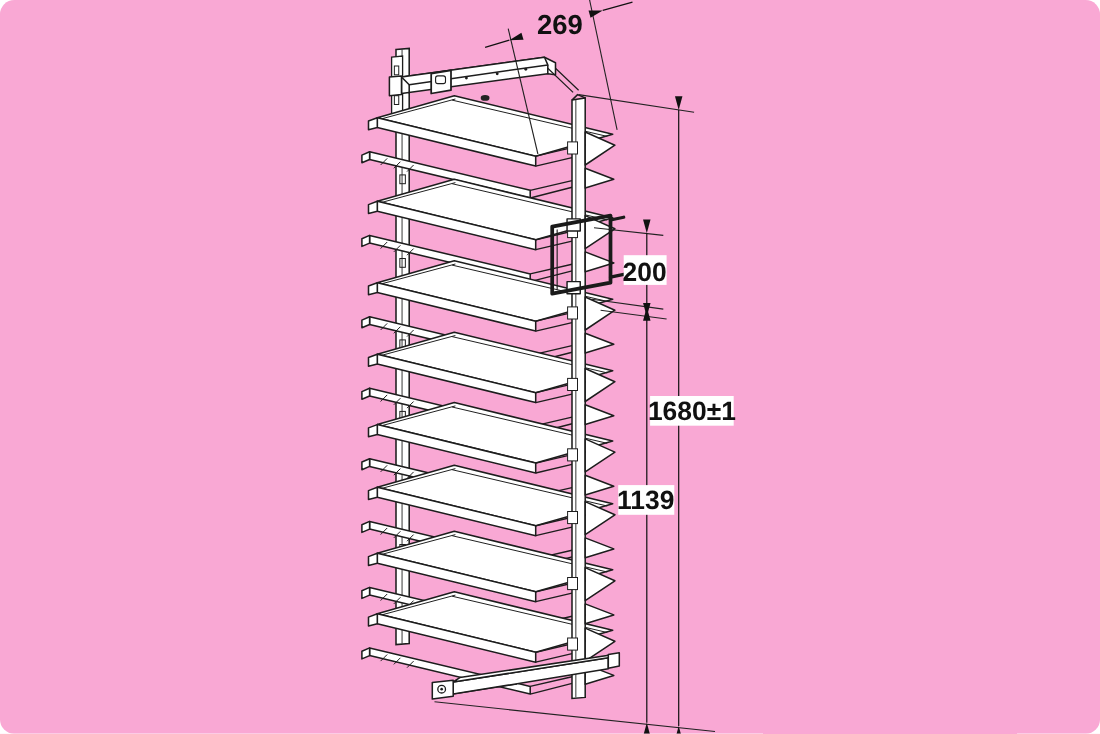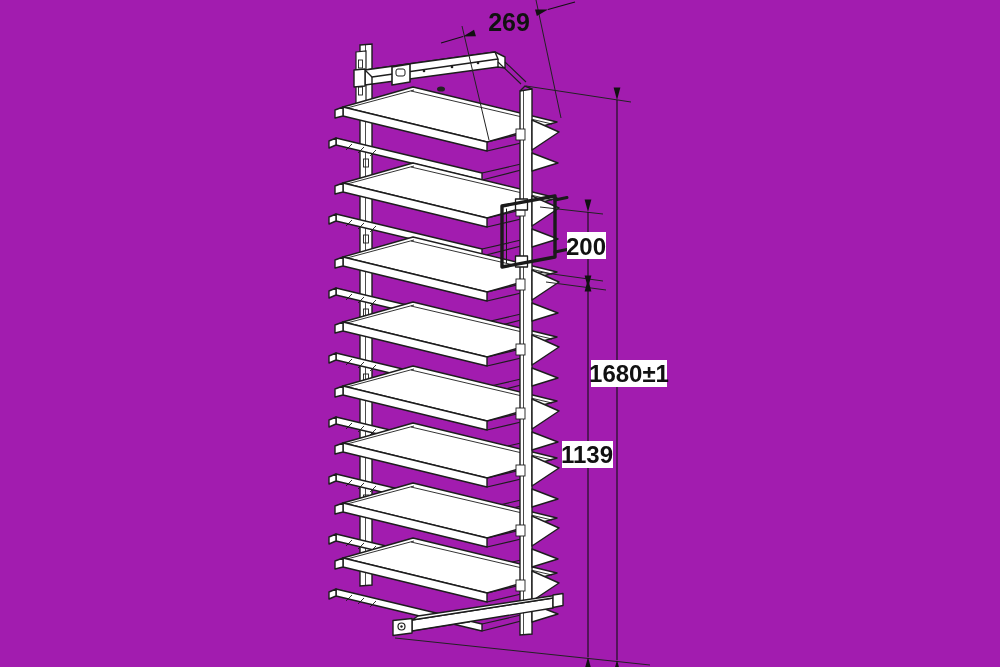--- a/index.html
+++ b/index.html
@@ -1,21 +1,22 @@
 <!DOCTYPE html>
 <html><head>
 <meta charset="utf-8">
 <style>
   html,body{margin:0;padding:0;background:#ffffff;}
   .stage{
     position:relative;
     width:1000px;height:667px;
-    background:#a21caf;
+    background:#f9a8d4;
     overflow:hidden;
     font-family:"Liberation Sans", sans-serif;
+    border-radius:13px;
   }
   svg{display:block;}
   .dim-label{
     font-family:"Liberation Sans", sans-serif;
     font-weight:bold;
     font-size:24px;
     fill:#111111;
     text-anchor:middle;
   }
   .dim-label-big{font-size:25px;}

